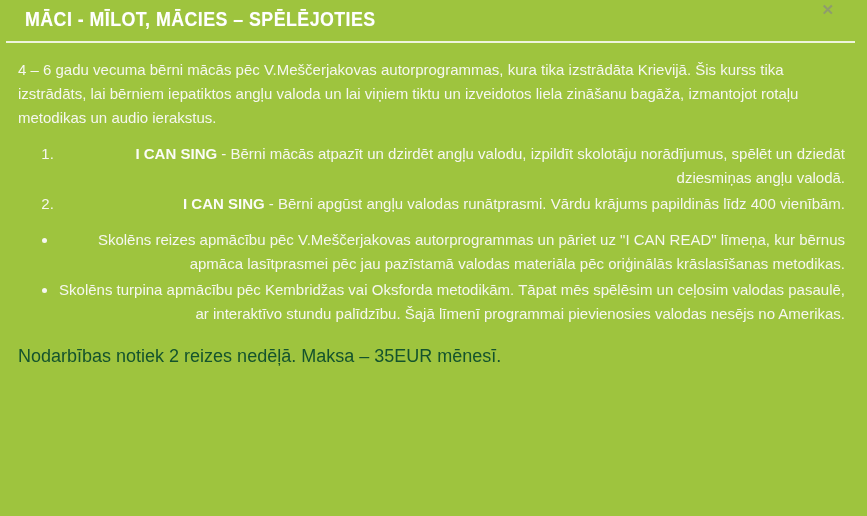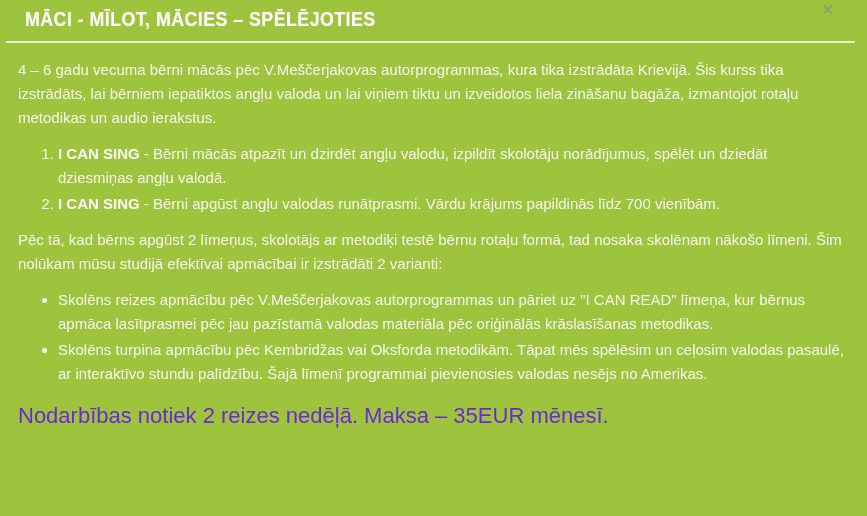--- a/index.html
+++ b/index.html
@@ -63,30 +63,31 @@
   .content p {
     margin: 0 0 12px 0;
   }
   .content ol,
   .content ul {
     margin: 0 0 12px 0;
     padding-left: 40px;
   }
   .content li {
     margin: 0 0 2px 0;
+    text-align: right;
   }
   .content li strong {
     font-weight: bold;
     color: #fbfcf7;
   }
   .pricing {
     margin-top: 16px !important;
-    font-size: 22px;
+    font-size: 18px;
     line-height: 28px;
-    color: #6d28d9;
+    color: #14532d;
   }
 </style>
 </head>
 <body>
 
 <div class="modal">
 
   <div class="modal-header">
     <h1 class="title">MĀCI - MĪLOT, MĀCIES – SPĒLĒJOTIES</h1>
     <span class="close">✕</span>
@@ -97,25 +98,24 @@
   <div class="content">
 
     <p>4 – 6 gadu vecuma bērni mācās pēc V.Meščerjakovas autorprogrammas, kura tika izstrādāta Krievijā. Šis kurss tika izstrādāts, lai bērniem iepatiktos angļu valoda un lai viņiem tiktu un izveidotos liela zināšanu bagāža, izmantojot rotaļu metodikas un audio ierakstus.</p>
 
 
     <ol>
       <li>
         <strong>I CAN SING</strong><span> - Bērni mācās atpazīt un dzirdēt angļu valodu, izpildīt skolotāju norādījumus, spēlēt un dziedāt dziesmiņas angļu valodā.</span>
       </li>
       <li>
-        <strong>I CAN SING</strong><span> - Bērni apgūst angļu valodas runātprasmi. Vārdu krājums papildinās līdz 700 vienībām.</span>
+        <strong>I CAN SING</strong><span> - Bērni apgūst angļu valodas runātprasmi. Vārdu krājums papildinās līdz 400 vienībām.</span>
       </li>
     </ol>
 
-    <p>Pēc tā, kad bērns apgūst 2 līmeņus, skolotājs ar metodiķi testē bērnu rotaļu formā, tad nosaka skolēnam nākošo līmeni. Šim nolūkam mūsu studijā efektīvai apmācībai ir izstrādāti 2 varianti:</p>
 
     <ul>
       <li>
         <span>Skolēns reizes apmācību pēc V.Meščerjakovas autorprogrammas un pāriet uz "I CAN READ" līmeņa, kur bērnus apmāca lasītprasmei pēc jau pazīstamā valodas materiāla pēc oriģinālās krāslasīšanas metodikas.</span>
       </li>
       <li>
         <span>Skolēns turpina apmācību pēc Kembridžas vai Oksforda metodikām. Tāpat mēs spēlēsim un ceļosim valodas pasaulē, ar interaktīvo stundu palīdzību. Šajā līmenī programmai pievienosies valodas nesējs no Amerikas.</span>
       </li>
     </ul>
 

